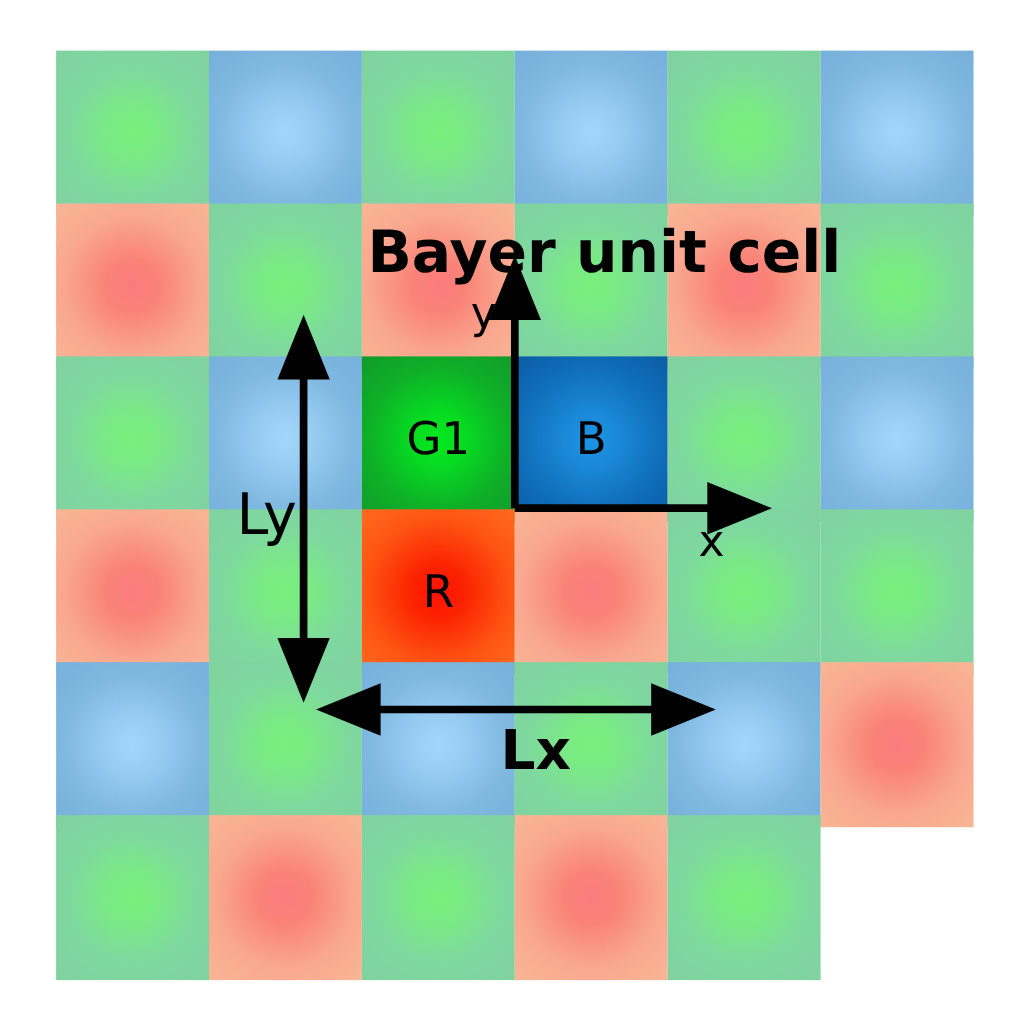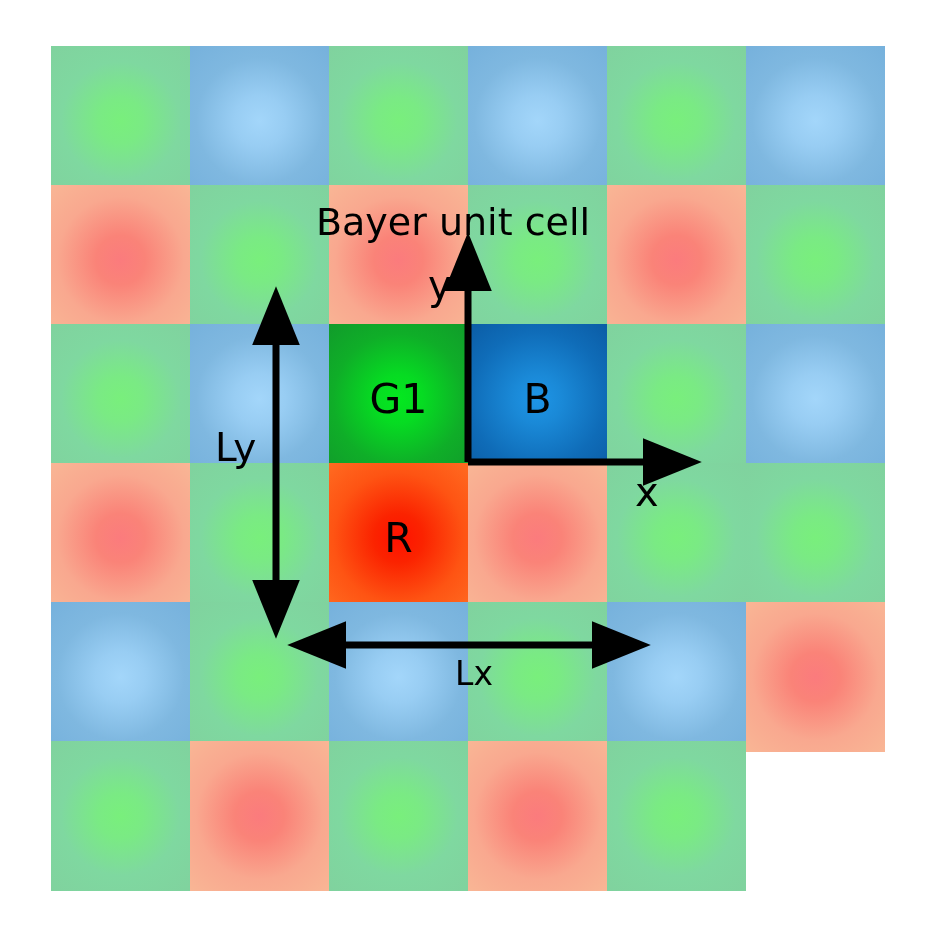--- a/index.html
+++ b/index.html
@@ -71,25 +71,25 @@
     pointer-events: none;
   }
 
   .anno-text {
     position: absolute;
     color: #000000;
     white-space: nowrap;
     line-height: 1;
     user-select: none;
   }
-  #title-text   { left: 316px; top: 203px; font-size: 38px; }
+  #title-text   { left: 334px; top: 203px; font-size: 53px; font-weight: bold; }
   #y-axis-label { left: 428px; top: 265px; font-size: 40px; }
   #x-axis-label { left: 635px; top: 472px; font-size: 40px; }
-  #ly-label     { left: 215px; top: 428px; font-size: 39px; }
-  #lx-label     { left: 455px; top: 657px; font-size: 33px; }
+  #ly-label     { left: 215px; top: 442px; font-size: 52px; }
+  #lx-label     { left: 455px; top: 657px; font-size: 50px; font-weight: bold; }
 </style>
 </head>
 <body>
 
 <div id="stage">
 
   <div id="mosaic">
 
     <div class="cell faded green">
         <span class="blob"></span>

